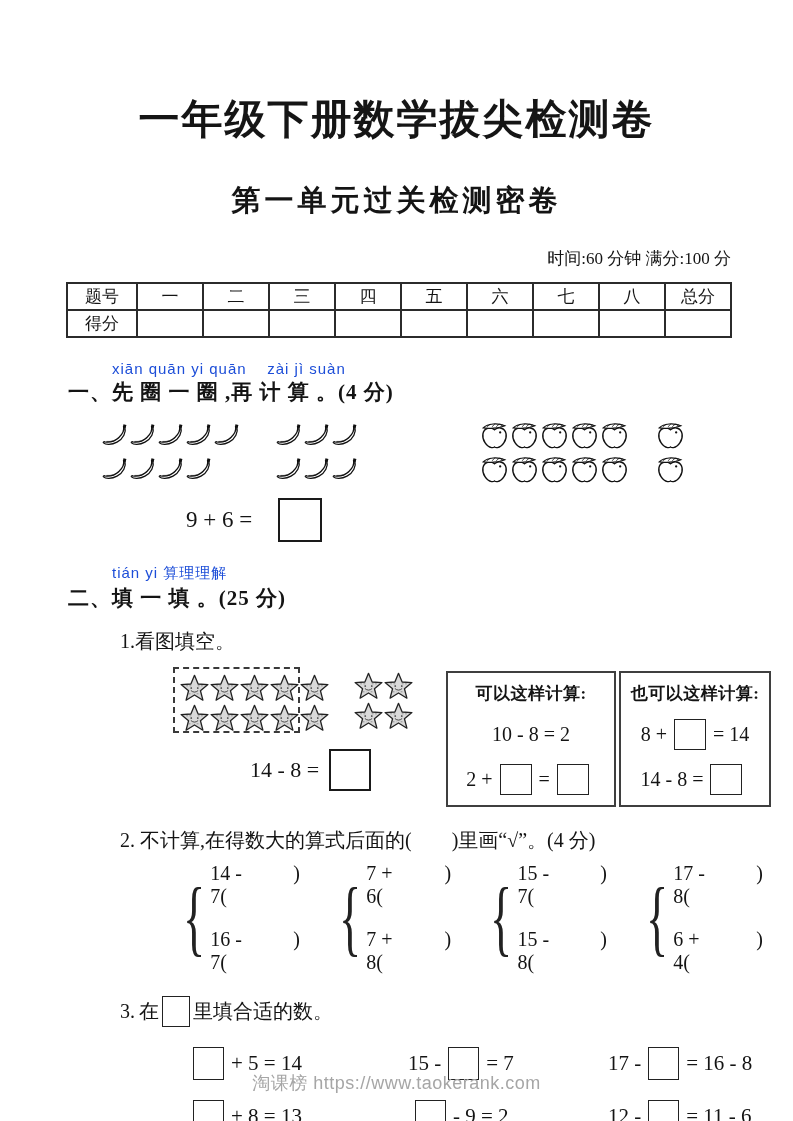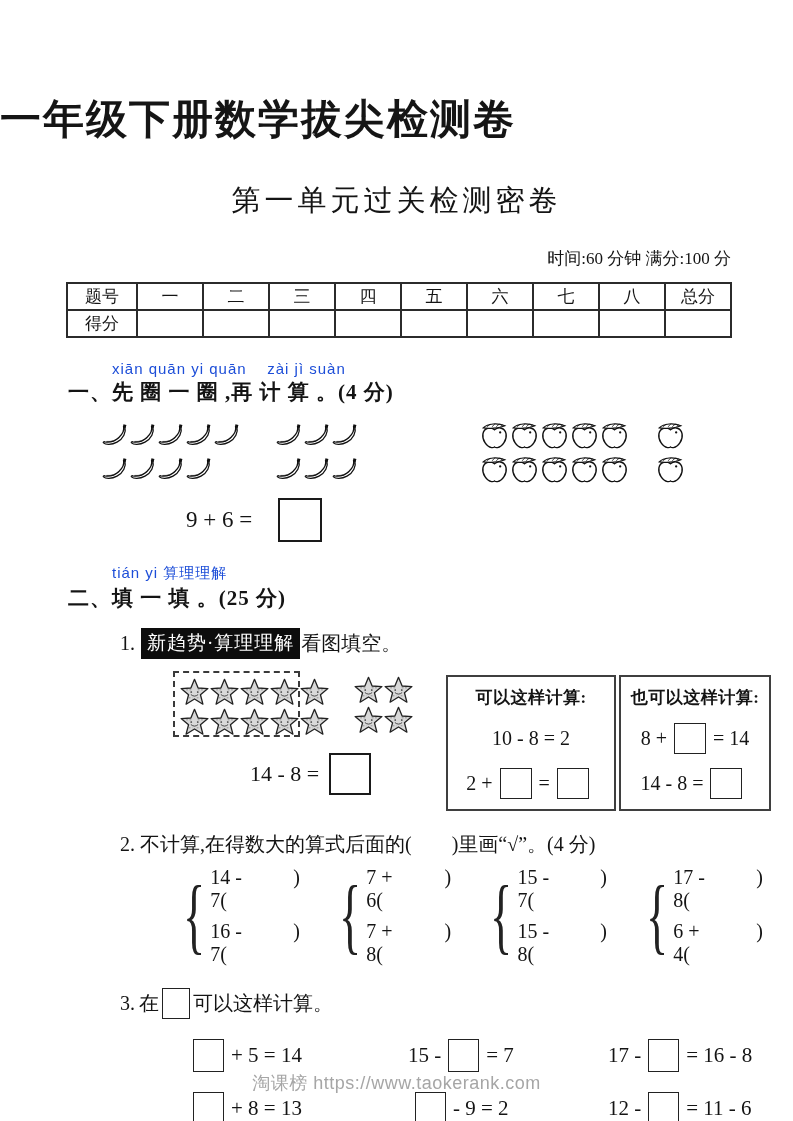--- a/index.html
+++ b/index.html
@@ -3,27 +3,27 @@
 <meta charset="utf-8">
 <style>
   * { margin:0; padding:0; box-sizing:border-box; }
   html,body { background:#ffffff; }
   .page {
     position:relative; width:793px; height:1121px; background:#fff;
     color:#141414; font-family:"Liberation Serif", serif; overflow:hidden;
   }
   
   .title {
-    padding-top:92px; text-align:left;
+    padding-top:92px; text-align:center;
     font-family:"Liberation Sans", sans-serif;
     font-size:41px; font-weight:900; letter-spacing:2px; color:#151515;
   }
   .subtitle {
     margin-top:34px; text-align:center;
-    font-size:29px; font-weight:400; letter-spacing:4px;
+    font-size:29px; font-weight:700; letter-spacing:4px;
   }
   .info-line { margin:26px 62px 0 0; text-align:right; font-size:17px; }
   .info-line span { }
   
   table.score { border-collapse:collapse; margin:12px 0 4px 66px; }
   table.score td {
     border:2px solid #2b2b2b; width:66px; height:27px;
     text-align:center; font-size:17px; padding:0;
   }
   table.score td.first { width:70px; }
@@ -79,21 +79,21 @@
   .s-box { width:32px; height:31px; border:1.7px solid #222; margin:0 7px; background:#fff; }
   
   .q2-line { margin:20px 0 0 52px; font-size:20px; white-space:pre-wrap; }
   .brace-groups { display:flex; margin:8px 0 0 106px; }
   .brace-group { display:flex; align-items:center; margin-right:30px; }
   .brace {
     font-size:84px; font-weight:100; line-height:0.95;
     transform:scaleX(0.55); transform-origin:center; color:#222;
     font-family:"Liberation Serif", serif; margin-right:-4px;
   }
-  .brows { display:flex; flex-direction:column; gap:8px; font-size:20px; }
+  .brows { display:flex; flex-direction:column; gap:20px; font-size:20px; }
   .brow { display:flex; align-items:baseline; }
   .pgap { display:inline-block; width:42px; }
   
   .q3-line { display:flex; align-items:center; margin:22px 0 0 52px; font-size:20px; }
   .q3-inline-box { width:28px; height:31px; border:1.7px solid #222; margin:0 3px; }
   .q3-grid { margin:14px 0 0 118px; }
   .q3-row { display:flex; margin-top:20px; align-items:center; }
   .q3-eq { display:flex; align-items:center; font-size:21px; }
   .q3-eq.c1 { width:222px;text-align:right; }
   .q3-eq.c2 { width:200px; }
@@ -359,21 +359,20 @@
       </div>
     </div>
   </div>
 
   <div class="sec">
     <div class="pinyin">tián yi 算理理解</div>
     <div class="sec-heading">二、填 一 填 。(25 分)</div>
 
     <div class="q-line">
       <span>1.</span>
-      <span class="tag">新趋势·算理理解</span>
       <span>看图填空。</span>
     </div>
 
     <div class="q1-visual">
       <div class="stars-col">
         <div class="star-clusters">
           <div class="star-left">
             <div class="dash-box"></div>
             <div class="irow">
               <span class="irow">
@@ -595,21 +594,21 @@
             </div>
         </div>
       </div>
     </div>
 
     <div class="q3-line">
       <span>3.</span>
       <span style="width:4px; display:inline-block;"></span>
       <span>在</span>
       <span class="q3-inline-box"></span>
-      <span>可以这样计算。</span>
+      <span>里填合适的数。</span>
     </div>
 
     <div class="q3-grid">
       <div class="q3-row">
         <div class="q3-eq c1">
           <span></span>
             <span class="fbox"></span>
             <span>+ 5 = 14</span>
         </div>
         <div class="q3-eq c2">

